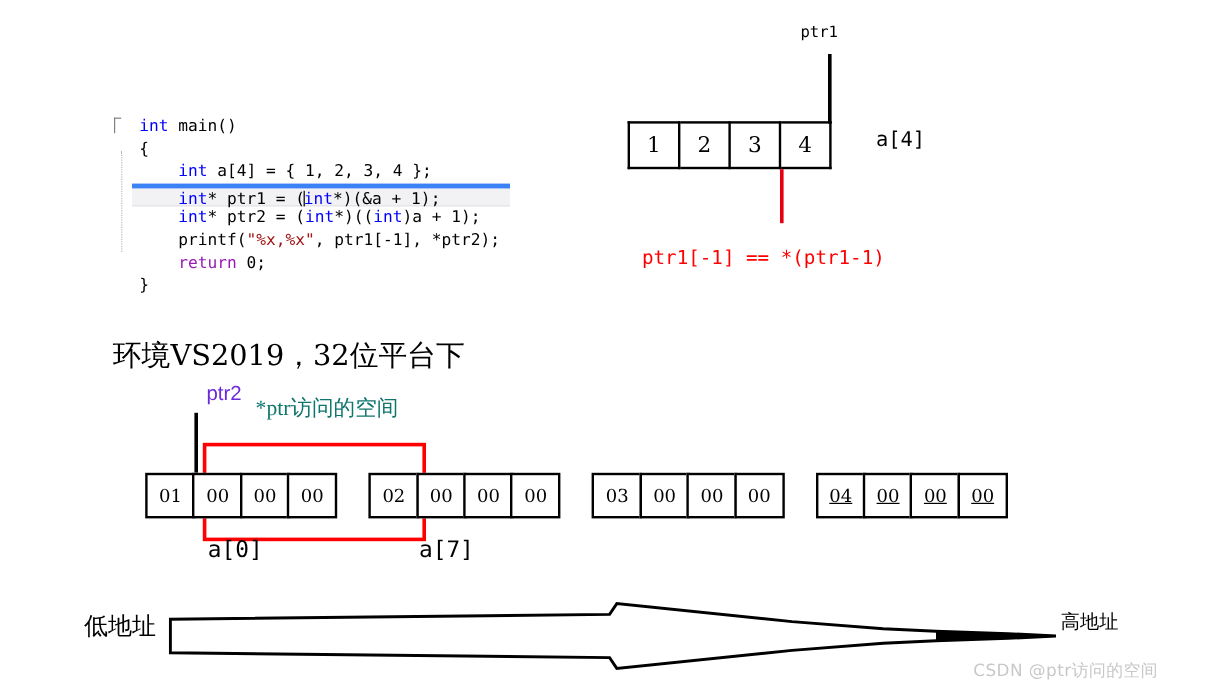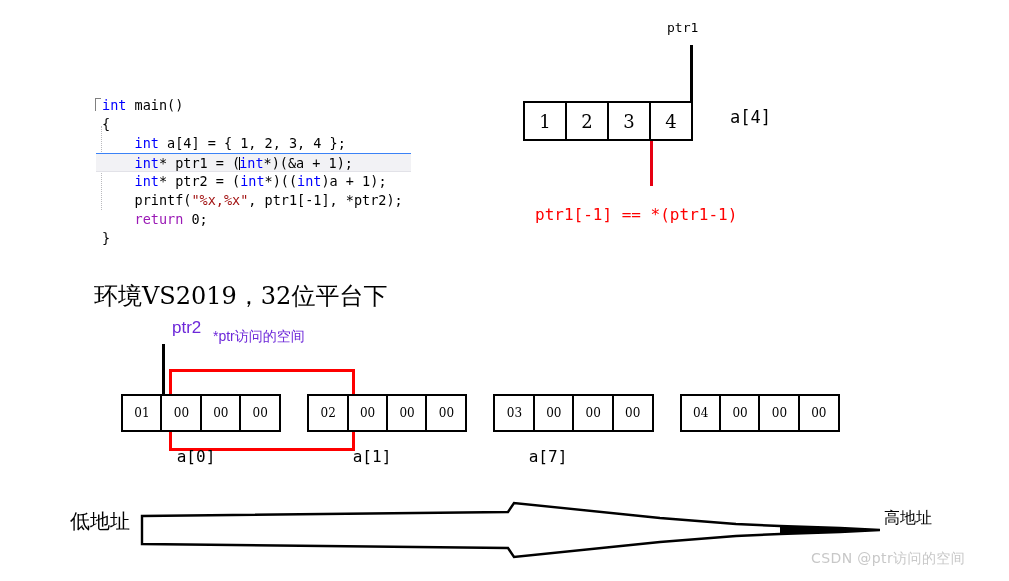--- a/index.html
+++ b/index.html
@@ -14,22 +14,22 @@
 
   
   #code-block{
     left:96px; top:96px;
     font-family:"DejaVu Sans Mono","Liberation Mono",monospace;
     font-size:13.5px;
     line-height:19px;
     white-space:pre;
     color:#000000;
   }
-  #code-block .ln{position:relative;height:19px;padding-left:6px;}
-  #code-block .ln.cur{background:#f2f2f5;border-top:1px solid #3b82f6;border-bottom:1px solid #e2e2e8;width:315px;box-sizing:border-box;}
+  #code-block .ln{position:relative;height:19px;padding-left:6px;margin-left:14px;}
+  #code-block .ln.cur{background:#f2f2f5;border-top:4px solid #3b82f6;border-bottom:1px solid #e2e2e8;width:315px;box-sizing:border-box;}
   .kw{color:#0000ff;}
   .ret{color:#9a19b5;}
   .str{color:#a31515;}
   
   #collapse-bar{left:95px;top:98px;width:5px;height:12px;border-left:1.4px solid #808080;border-top:1.4px solid #808080;}
   #indent-guide{left:101px;top:126px;width:0;height:84px;border-left:1px dotted #b9b9bd;}
   .caret{display:inline-block;width:1px;height:13px;background:#000;vertical-align:-2px;margin:0 -1px;}
 
   
   #array-top{left:523px;top:101px;}
@@ -45,41 +45,41 @@
   #a4-label{left:730px;top:107px;font-family:"DejaVu Sans Mono",monospace;font-size:17px;color:#000;}
   #red-stem-top{left:650px;top:141px;width:0;height:45px;border-left:3px solid #e60012;}
   #red-eq{left:535px;top:205px;font-family:"DejaVu Sans Mono",monospace;font-size:16px;color:#fe0000;white-space:pre;}
 
   
   #env-note{left:94px;top:280px;font-family:"DejaVu Serif",serif;font-size:24px;color:#000;}
 
   
   #ptr2-label{left:144px;top:318px;font-family:Liberation Sans, sans-serif;font-size:17px;color:#6d28d9;margin-left:28px;}
   #ptr2-stem{left:162px;top:344px;width:0;height:50px;border-left:3px solid #000;}
-  #ptr-access-note{left:213px;top:328px;font-family:Liberation Sans, sans-serif;font-size:14px;color:#6d28d9;}
+  #ptr-access-note{left:213px;top:328px;font-family:Liberation Serif, serif;font-size:18px;color:#0f766e;}
   #red-region{left:169px;top:369px;width:186px;height:82px;border:3px solid #fe0000;box-sizing:border-box;background:transparent;}
 
   
   #bytes-row{left:121px;top:394px;display:flex;}
   .byte-group{display:flex;margin-right:26px;}
-  .byte-group:last-child{margin-right:2px;}
+  .byte-group:last-child{margin-right:2px;text-decoration:underline;}
   .byte-cell{
     border:2.6px solid #000;
     width:38px;height:34px;
     margin-left:-2.6px;
     display:flex;align-items:center;justify-content:center;
-    font-family:"DejaVu Serif",serif;font-size:12px;color:#000;
+    font-family:"DejaVu Serif",serif;font-size:15px;color:#000;
     background:#fff;
   }
   .byte-cell:first-child{margin-left:0;}
   #group-labels{left:121px;top:447px;display:flex;}
   .grp-label{
     width:150px;margin-right:26px;
     text-align:center;
-    font-family:"DejaVu Sans Mono",monospace;font-size:16px;color:#000;
+    font-family:"DejaVu Sans Mono",monospace;font-size:19px;color:#000;
   }
   .grp-label:last-child{margin-right:0;}
 
   
   #low-addr{left:70px;top:508px;font-family:"DejaVu Serif",serif;font-size:20px;color:#000;}
   #high-addr{left:884px;top:508px;font-family:"DejaVu Serif",serif;font-size:16px;color:#000;}
   #axis-arrow{left:140px;top:500px;}
 
   
   #watermark{left:811px;top:550px;font-family:"DejaVu Sans","Liberation Sans",sans-serif;font-size:14px;color:#c8c8c8;letter-spacing:.4px;}
@@ -136,21 +136,20 @@
     </div>
     <div class="byte-group">
       <div class="byte-cell">04</div>
       <div class="byte-cell">00</div>
       <div class="byte-cell">00</div>
       <div class="byte-cell">00</div>
     </div>
   </div>
 <div class="abs" id="group-labels">
     <div class="grp-label">a[0]</div>
-    <div class="grp-label">a[1]</div>
     <div class="grp-label">a[7]</div>
   </div>
 
 <div class="abs" id="low-addr">低地址</div>
 <div class="abs" id="high-addr">高地址</div>
 <svg class="abs" id="axis-arrow" width="740" height="60" viewBox="0 0 740 60">
   <polygon points="2,16 368,12 374,3 520,18 596,24 640,26 700,28 740,30 700,32 640,34 596,36 520,42 374,57 368,48 2,44" fill="#ffffff" stroke="#000000" stroke-width="2.4" stroke-linejoin="miter"></polygon>
   <polygon points="640,26 740,30 640,34" fill="#000000"></polygon>
 </svg>
 

